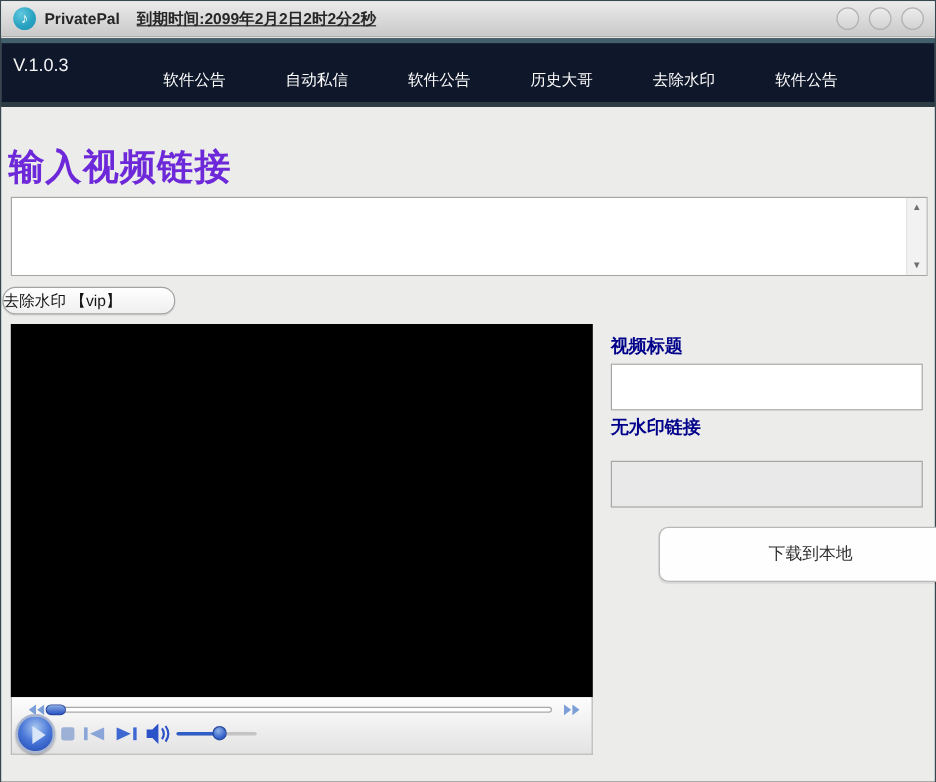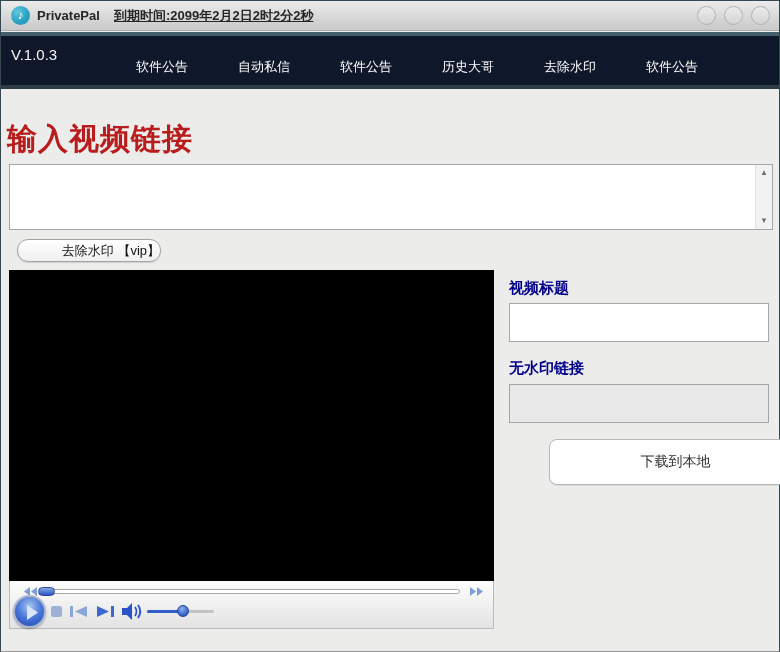--- a/index.html
+++ b/index.html
@@ -26,35 +26,35 @@
   
   .navbar { position:absolute; left:0; top:31px; width:778px; height:57px; background:#0f172a; }
   .navbar::before { content:""; position:absolute; left:0; top:0; width:100%; height:4px; background:#41606b; }
   .navbar::after  { content:""; position:absolute; left:0; bottom:0; width:100%; height:4px; background:#2d3c43; }
   .version { position:absolute; left:10px; top:14px; color:#f4f4f4; font-size:15px; }
   .nav-items { position:absolute; left:110px; top:26px; display:flex; }
   .nav-item { width:102px; text-align:center; color:#fdfdfd; font-size:13px; cursor:pointer; }
 
   
   .heading { position:absolute; left:6px; top:118px; font-family:"Liberation Serif", serif;
-    font-weight:bold; font-size:30px; color:#b91c1c; letter-spacing:1px; }
+    font-weight:bold; font-size:30px; color:#6d28d9; letter-spacing:1px; }
 
   .link-box { position:absolute; left:8px; top:163px; width:764px; height:66px;
     background:#fff; border:1px solid #a6a6a6; }
   .link-box .text-area { position:absolute; left:0; top:0; right:17px; bottom:0;
     border:none; outline:none; resize:none; background:#fff; font:13px "Liberation Sans", sans-serif; }
   .vscroll { position:absolute; right:0; top:0; width:17px; height:100%;
     background:#f2f2f2; border-left:1px solid #e3e3e3; }
   .vscroll .arrow { position:absolute; left:0; width:100%; text-align:center;
     font-size:8px; color:#6f6f6f; line-height:14px; cursor:pointer; }
   .vscroll .up { top:1px; } .vscroll .down { bottom:1px; }
 
-  .vip-button { position:absolute; left:16px; top:238px; width:144px; height:23px;
+  .vip-button { position:absolute; left:1px; top:238px; width:144px; height:23px;
     border-radius:11px; border:1px solid #a3a3a3; background:linear-gradient(#ffffff, #efefef);
-    font-size:13px; color:#141414; text-align:right; line-height:21px; cursor:pointer;
+    font-size:13px; color:#141414; text-align:left; line-height:21px; cursor:pointer;
     box-shadow:0 1px 1px rgba(0,0,0,0.12); }
 
   
   .player { position:absolute; left:8px; top:269px; width:485px; height:359px; }
   .video-screen { position:absolute; left:0; top:0; width:485px; height:311px; background:#000; }
   .controls { position:absolute; left:0; top:311px; width:485px; height:48px;
     background:linear-gradient(#fdfdfd, #e3e3e3); border:1px solid #b9b9b9; border-top:none; }
   .seek-track { position:absolute; left:30px; top:8px; width:420px; height:5px;
     background:#fff; border:1px solid #a8a8a8; border-radius:3px; cursor:pointer; }
   .seek-thumb { position:absolute; left:28px; top:6px; width:17px; height:9px; border-radius:5px;
@@ -73,21 +73,21 @@
   .vol-line-gray { position:absolute; left:137px; top:29px; width:67px; height:3px;
     background:#c4c4c4; border-radius:2px; }
   .vol-line-blue { position:absolute; left:137px; top:29px; width:36px; height:3px;
     background:#2f5ec9; border-radius:2px; }
   .vol-thumb { position:absolute; left:167px; top:24px; width:12px; height:12px; border-radius:50%;
     background:radial-gradient(circle at 40% 30%, #8fb2e8 0%, #2f5ec9 70%); border:1px solid #24479c; cursor:pointer; }
 
   
   .field-label { position:absolute; left:508px; font-family:Liberation Serif, serif;
     font-weight:bold; font-size:15px; color:#00008b; }
-  .lbl-title { top:278px; } .lbl-nowm { top:358px; }
+  .lbl-title { top:278px; } .lbl-nowm { top:346px; }
   .panel-input { position:absolute; left:508px; width:260px; height:39px;
     border:1px solid #a6a6a6; background:#fff; font-size:13px; padding:0 6px; outline:none; }
   .inp-title { top:302px; }
   .inp-nowm { top:383px; background:#e9e9e9; }
   .download-button { position:absolute; left:513px; top:438px; width:253px; height:46px;
     border-radius:8px; border:1px solid #b8b8b8; background:#fefefe;
     font-size:14px; color:#2f2f2f; cursor:pointer; box-shadow:0 1px 1px rgba(0,0,0,0.08);margin-left:35px; }
 </style>
 </head>
 <body>

